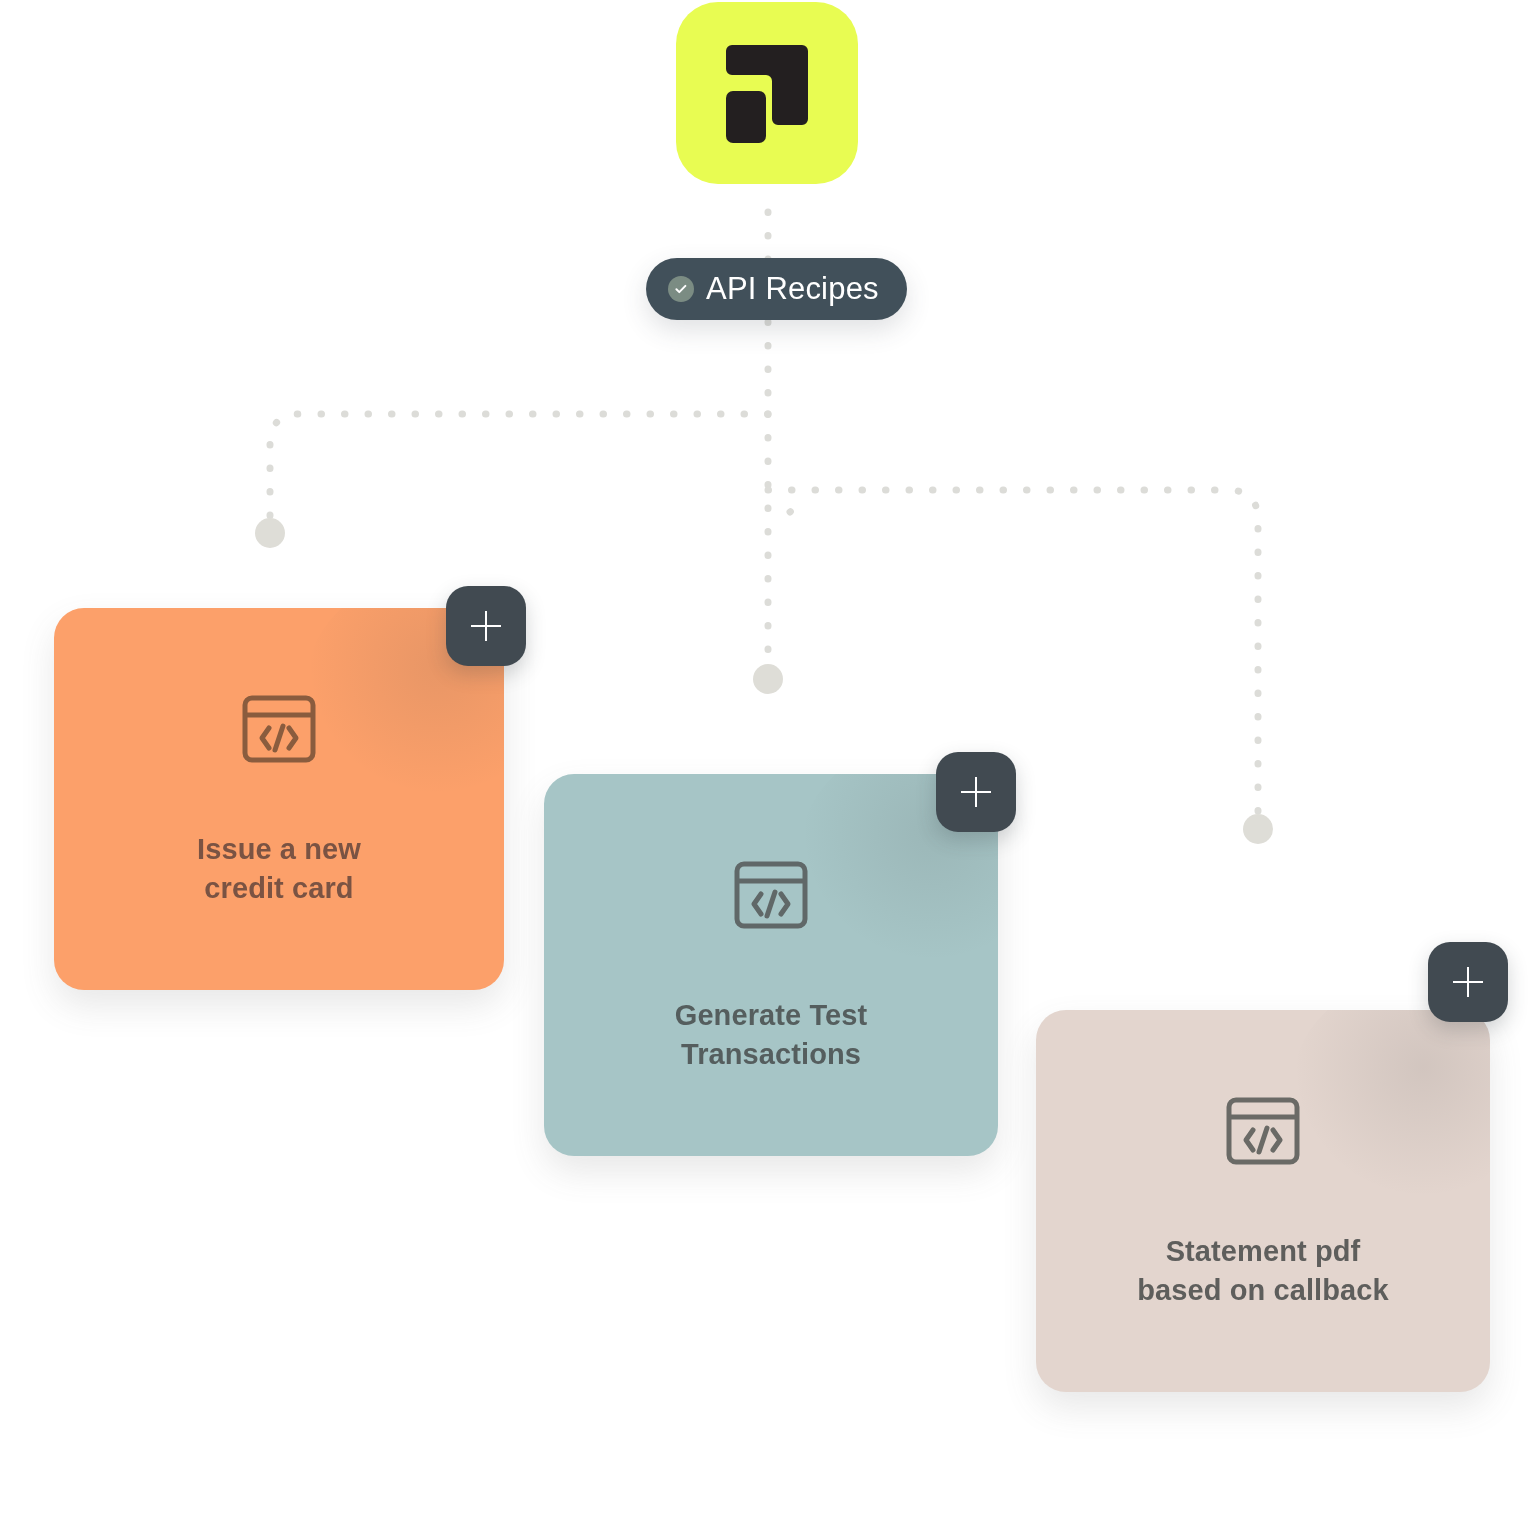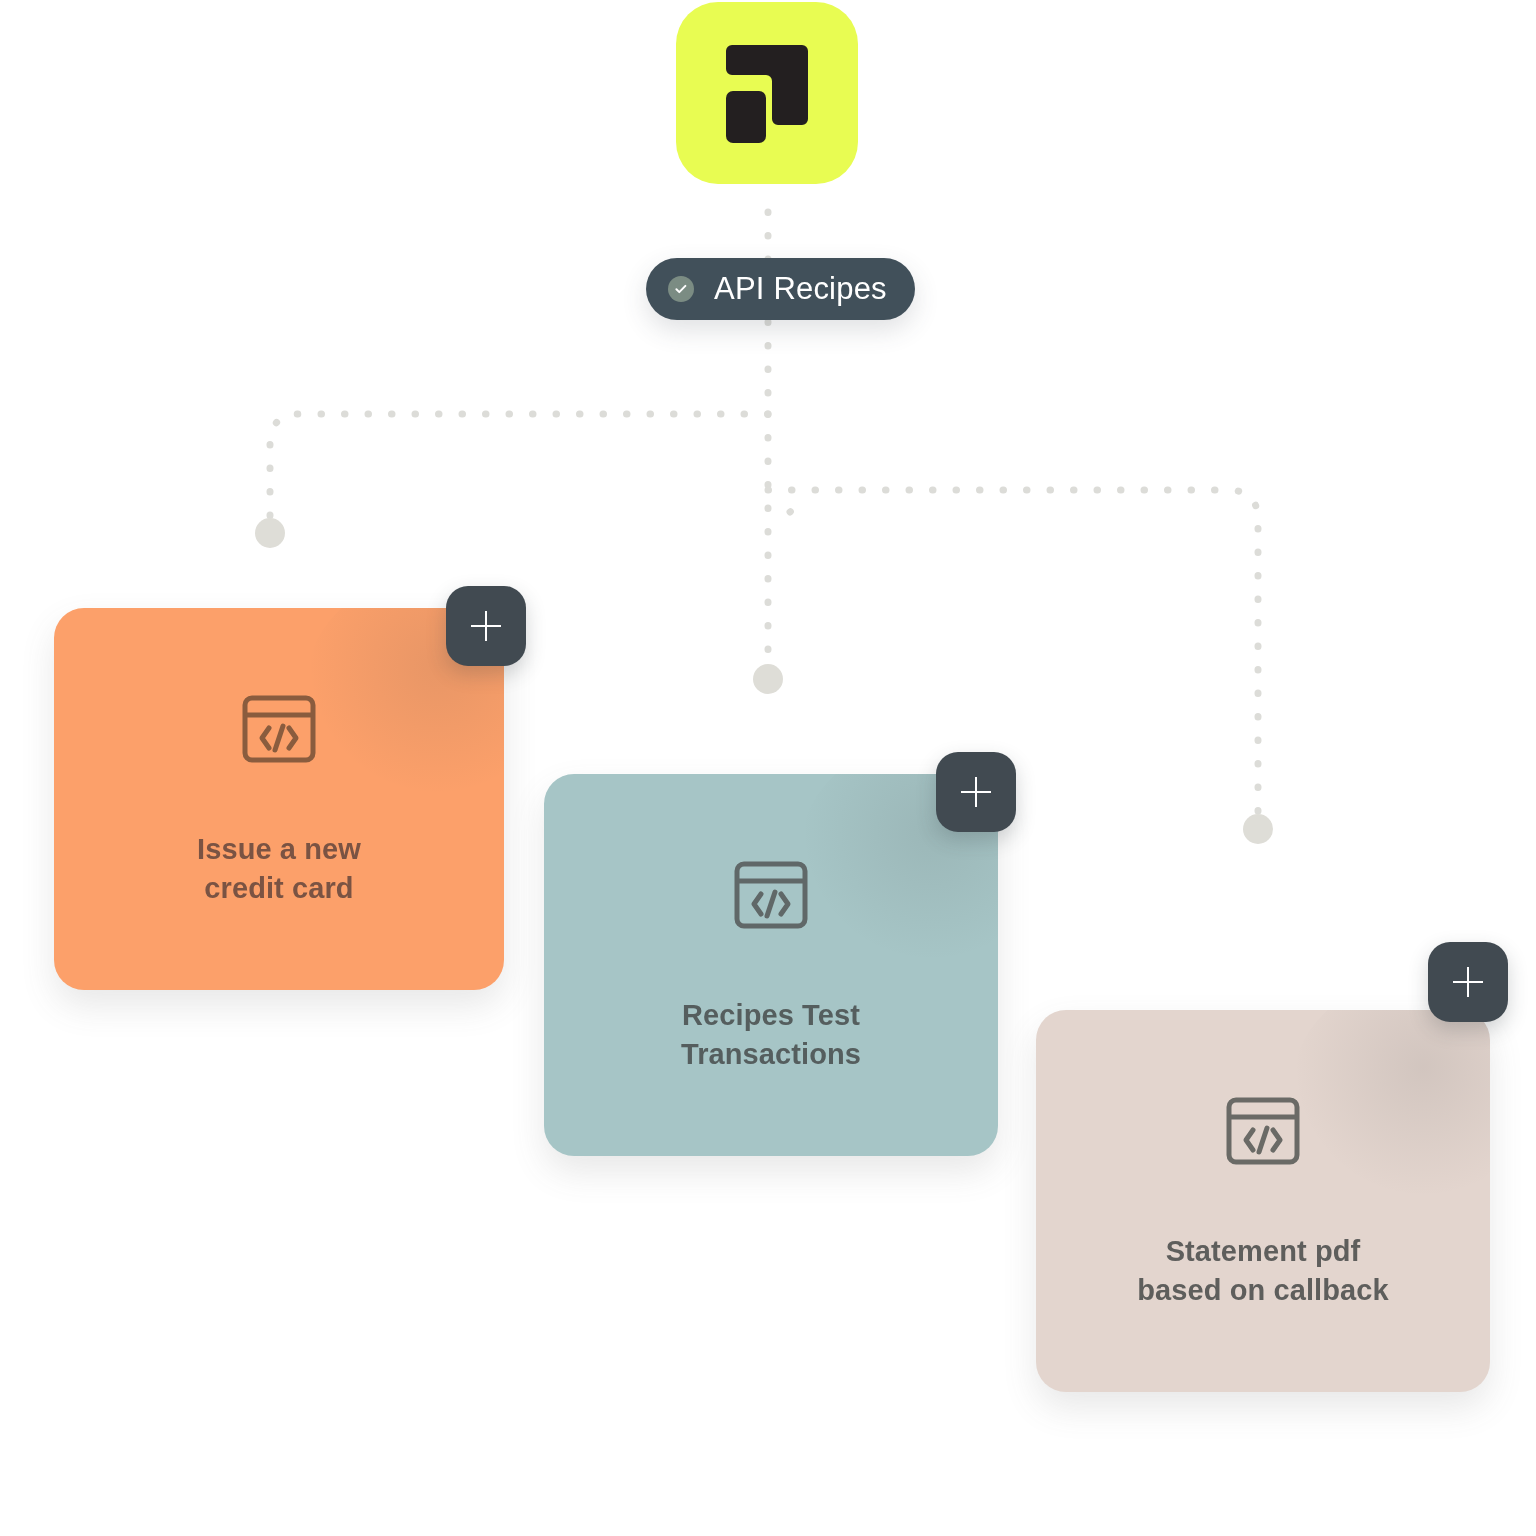--- a/index.html
+++ b/index.html
@@ -68,21 +68,20 @@
     align-items: center;
     justify-content: center;
     flex: none;
   }
   .pill-label {
     color: #ffffff;
     font-size: 31px;
     font-weight: 400;
     letter-spacing: 0.2px;
     white-space: nowrap;
-    margin-left: 8px;
   }
 
   
   .card {
     position: absolute;
     border-radius: 30px;
     box-shadow: 0 16px 34px rgba(90,90,90,0.14);
     overflow: hidden;
   }
   .card-sheen {
@@ -241,21 +240,21 @@
   <div class="card card-teal">
     <div class="card-sheen"></div>
     <div class="card-inner">
       <svg class="card-icon" width="78" height="78" viewBox="0 0 78 78" xmlns="http://www.w3.org/2000/svg">
         <rect x="5" y="8" width="68" height="62" rx="7" fill="none" stroke="#606868" stroke-width="5"></rect>
         <line x1="5" y1="25" x2="73" y2="25" stroke="#606868" stroke-width="5"></line>
         <path d="M29,38 L22,48 L29,58" fill="none" stroke="#606868" stroke-width="5" stroke-linecap="round" stroke-linejoin="round"></path>
         <path d="M49,38 L56,48 L49,58" fill="none" stroke="#606868" stroke-width="5" stroke-linecap="round" stroke-linejoin="round"></path>
         <line x1="43" y1="36" x2="35" y2="60" stroke="#606868" stroke-width="5" stroke-linecap="round"></line>
       </svg>
-      <div class="card-title">Recipes Test
+      <div class="card-title">Generate Test
 Transactions</div>
     </div>
   </div>
   <div class="plus-btn plus-teal">
     <span class="bar-h"></span>
     <span class="bar-v"></span>
   </div>
 
   <div class="card card-beige">
     <div class="card-sheen"></div>

